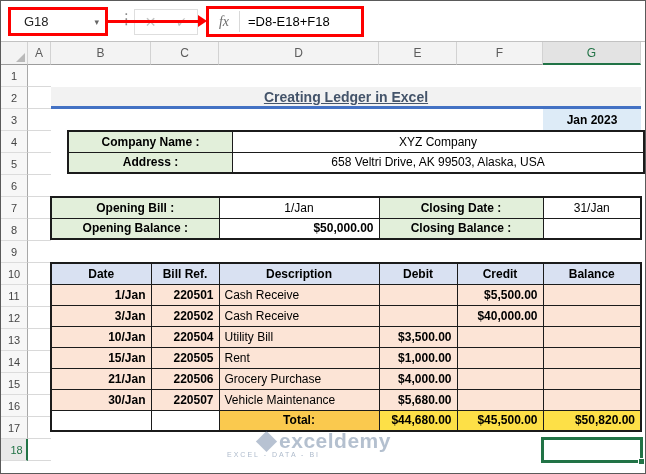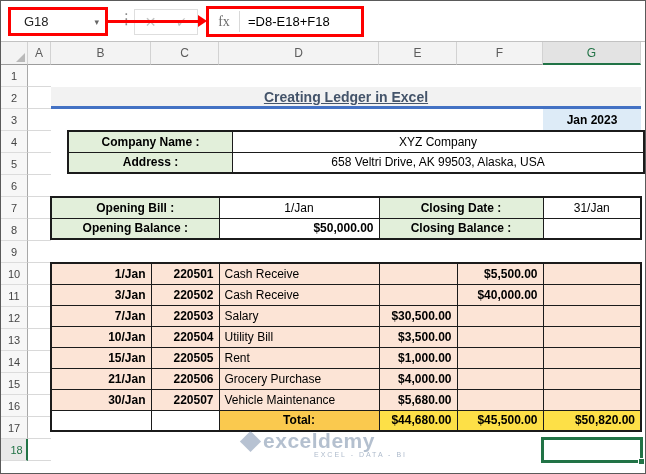--- a/index.html
+++ b/index.html
@@ -20,21 +20,21 @@
              justify-content:space-around; background:#fff; }
   .xvpanel span { color:#c3c3c3; font-size:14px; font-weight:bold; }
   .arrowline { position:absolute; left:107px; top:19px; width:90px; height:3px;
                background:#fe0000; z-index:12; }
   .arrowhead { position:absolute; right:-9px; top:-5px; width:0; height:0;
                border-left:9px solid #fe0000; border-top:6px solid transparent;
                border-bottom:6px solid transparent; }
   .fxbox { position:absolute; left:205px; top:5px; width:158px; height:31px;
            border:3px solid #fe0000; display:flex; align-items:center; background:#fff; }
   .fxbox .fx { width:30px; text-align:center; font-family:"Liberation Serif",serif;
-               font-size:14px; color:#6d6d6d; }
+               font-style:italic; font-size:14px; color:#6d6d6d; }
   .fxbox .fxsep { width:1px; height:21px; background:#d9d9d9; }
   .fxbox .formula { margin-left:8px; font-size:13px; color:#000; }
 
   
   .chead { position:absolute; top:41px; height:23px; background:#f3f3f3;
            border-right:1px solid #d2d2d2; border-bottom:1px solid #9c9c9c;
            display:flex; align-items:center; justify-content:center;
            font-size:12px; color:#5c5c5c; }
   .chead.selcol { background:#e3e3e3; color:#217346; border-bottom:2px solid #217346; }
   .corner-tri { position:absolute; right:2px; bottom:2px; width:0; height:0;
@@ -73,22 +73,22 @@
   .tr { text-align:right; padding-right:5px;font-weight:bold; }
   .tl { text-align:left; padding-left:5px; }
 
   
   .selbox { position:absolute; left:540px; top:436px; width:102px; height:26px;
             border:3px solid #217346; z-index:20; }
   .fillhandle { position:absolute; right:-5px; bottom:-5px; width:7px; height:7px;
                 background:#217346; border:1px solid #fff; }
 
   
-  .watermark { position:absolute; left:210px; top:428px; width:196px; z-index:15;
-               text-align:right; pointer-events:none; }
+  .watermark { position:absolute; left:226px; top:428px; width:196px; z-index:15;
+               text-align:left; pointer-events:none; }
   .wm-row { display:flex; align-items:center; justify-content:center; gap:5px; }
   .wm-diamond { width:15px; height:15px; background:rgba(95,120,155,0.45);
                 transform:rotate(45deg); }
   .wm-brand { font-size:21px; font-weight:bold; color:rgba(105,130,160,0.5);
               letter-spacing:0.5px; }
   .wm-tag { font-size:7px; letter-spacing:2px; color:rgba(105,130,160,0.55);
             margin-top:-2px; }
 </style>
 </head>
 <body>
@@ -193,42 +193,42 @@
   <table style="left:49px;top:261px;">
     <colgroup>
       <col style="width:100px;">
         <col style="width:68px;">
         <col style="width:160px;">
       <col style="width:78px;">
         <col style="width:86px;">
         <col style="width:98px;">
     </colgroup>
     <tbody>
+        <tr>
+      <td class="lhd">Date</td>
+      <td class="lhd">Bill Ref.</td>
+      <td class="lhd">Description</td>
+      <td class="lhd">Debit</td>
+      <td class="lhd">Credit</td>
+      <td class="lhd">Balance</td>
+    </tr>
     <tr>
       <td class="peach tr">1/Jan</td>
       <td class="peach tr">220501</td>
       <td class="peach tl">Cash Receive</td>
       <td class="peach tr"></td>
       <td class="peach tr">$5,500.00</td>
       <td class="peach tr"></td>
     </tr>
     <tr>
       <td class="peach tr">3/Jan</td>
       <td class="peach tr">220502</td>
       <td class="peach tl">Cash Receive</td>
       <td class="peach tr"></td>
       <td class="peach tr">$40,000.00</td>
-      <td class="peach tr"></td>
-    </tr>
-    <tr>
-      <td class="peach tr">7/Jan</td>
-      <td class="peach tr">220503</td>
-      <td class="peach tl">Salary</td>
-      <td class="peach tr">$30,500.00</td>
-      <td class="peach tr"></td>
       <td class="peach tr"></td>
     </tr>
     <tr>
       <td class="peach tr">10/Jan</td>
       <td class="peach tr">220504</td>
       <td class="peach tl">Utility Bill</td>
       <td class="peach tr">$3,500.00</td>
       <td class="peach tr"></td>
       <td class="peach tr"></td>
     </tr>

